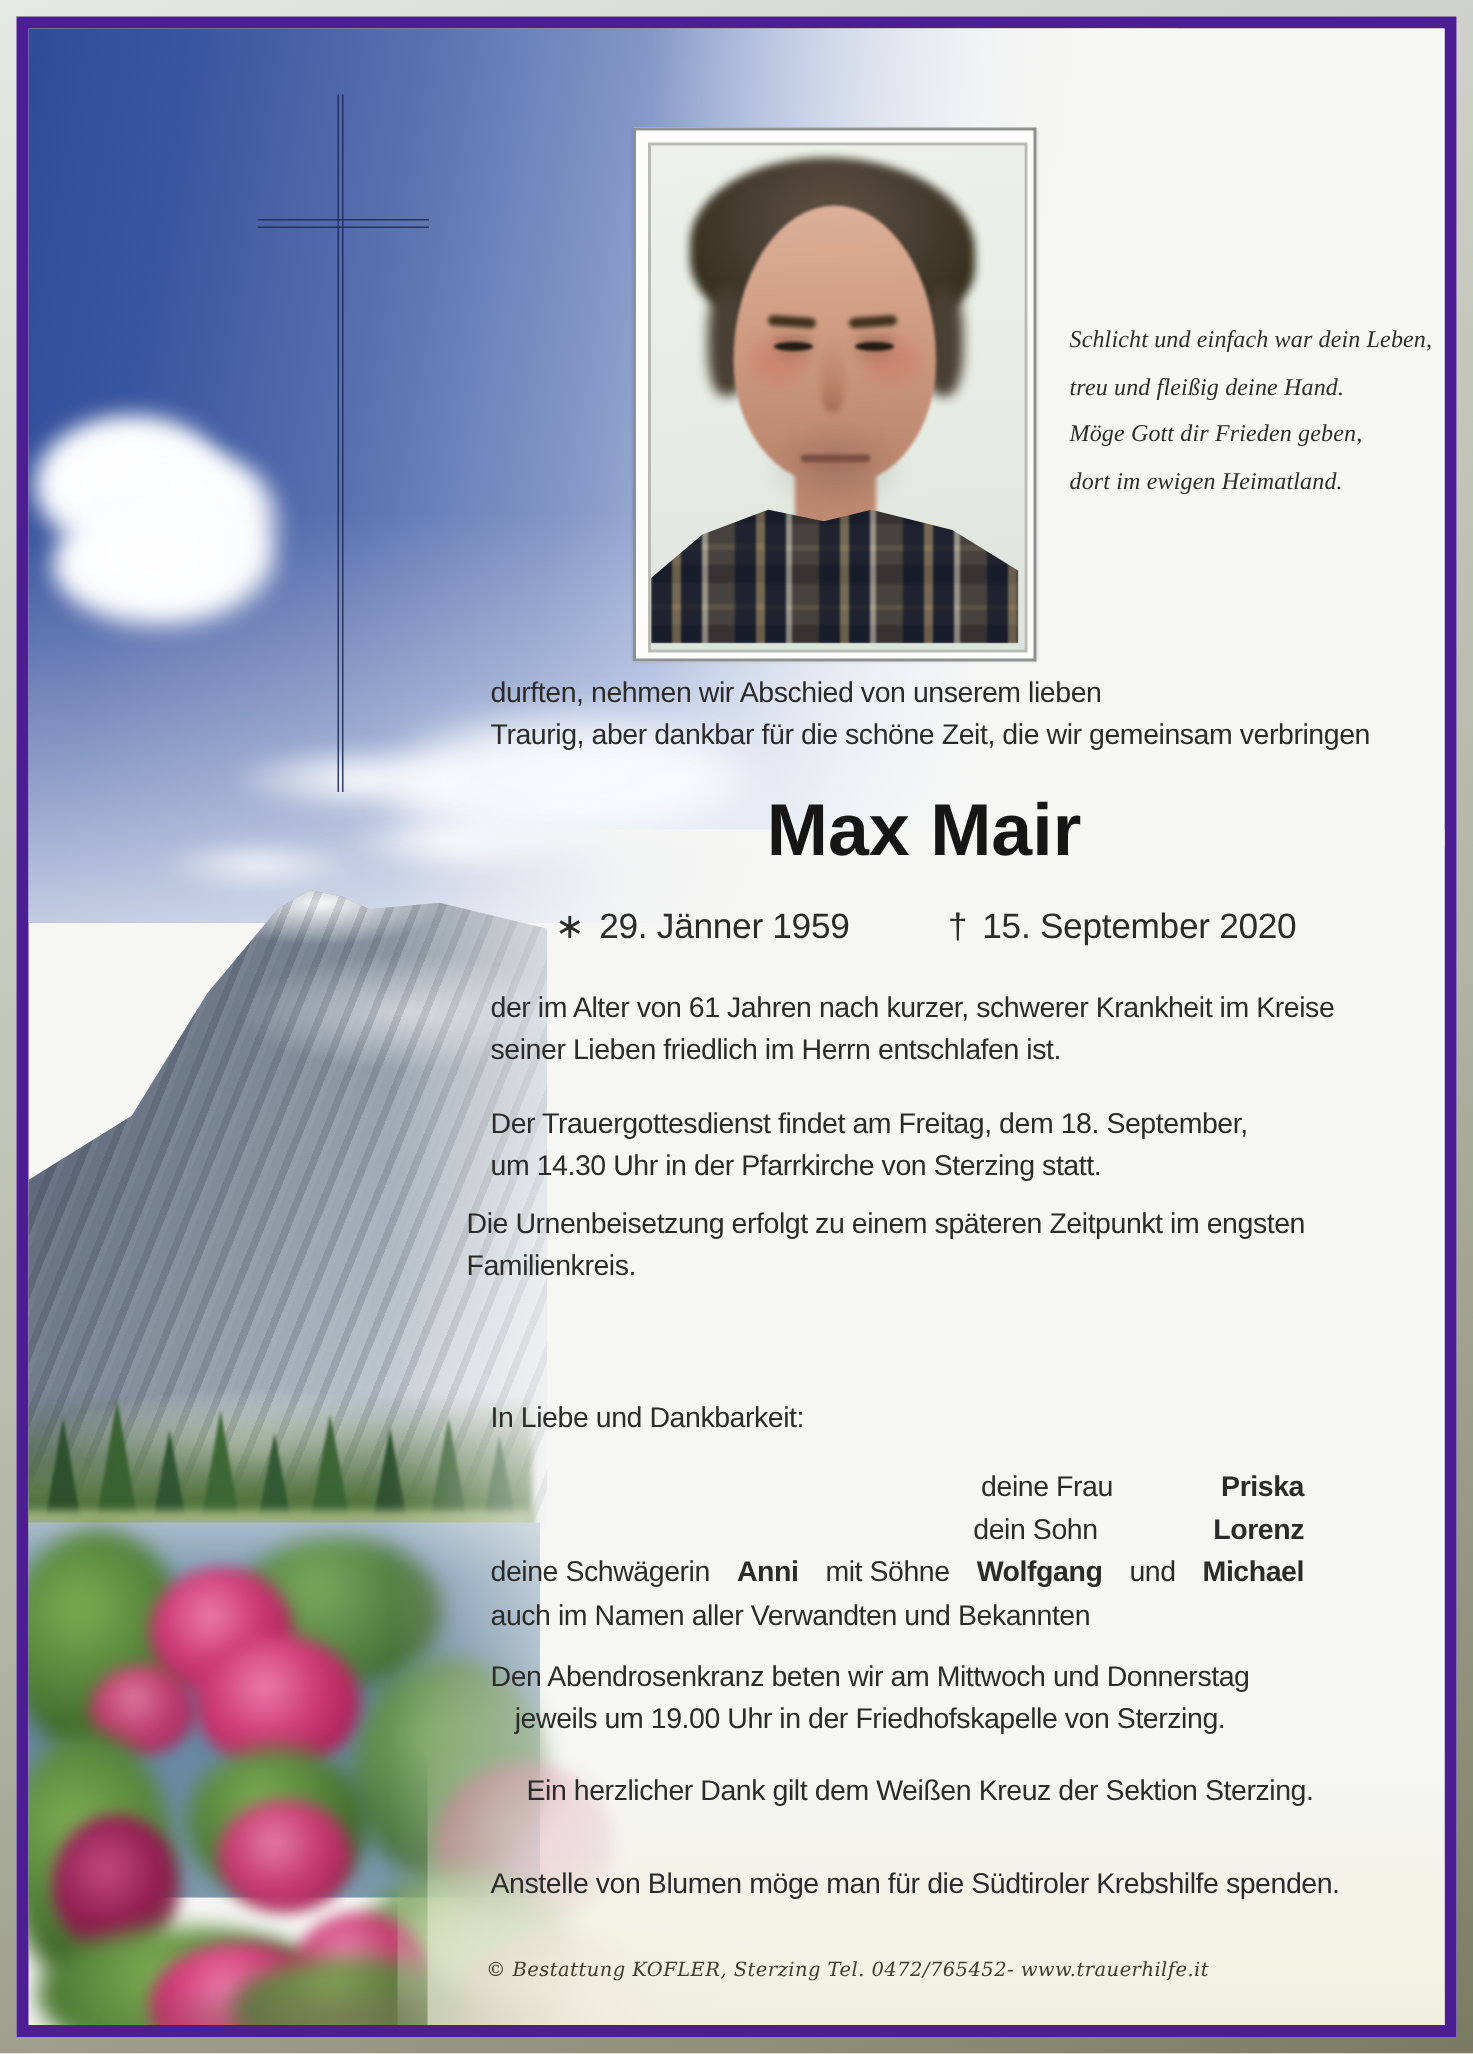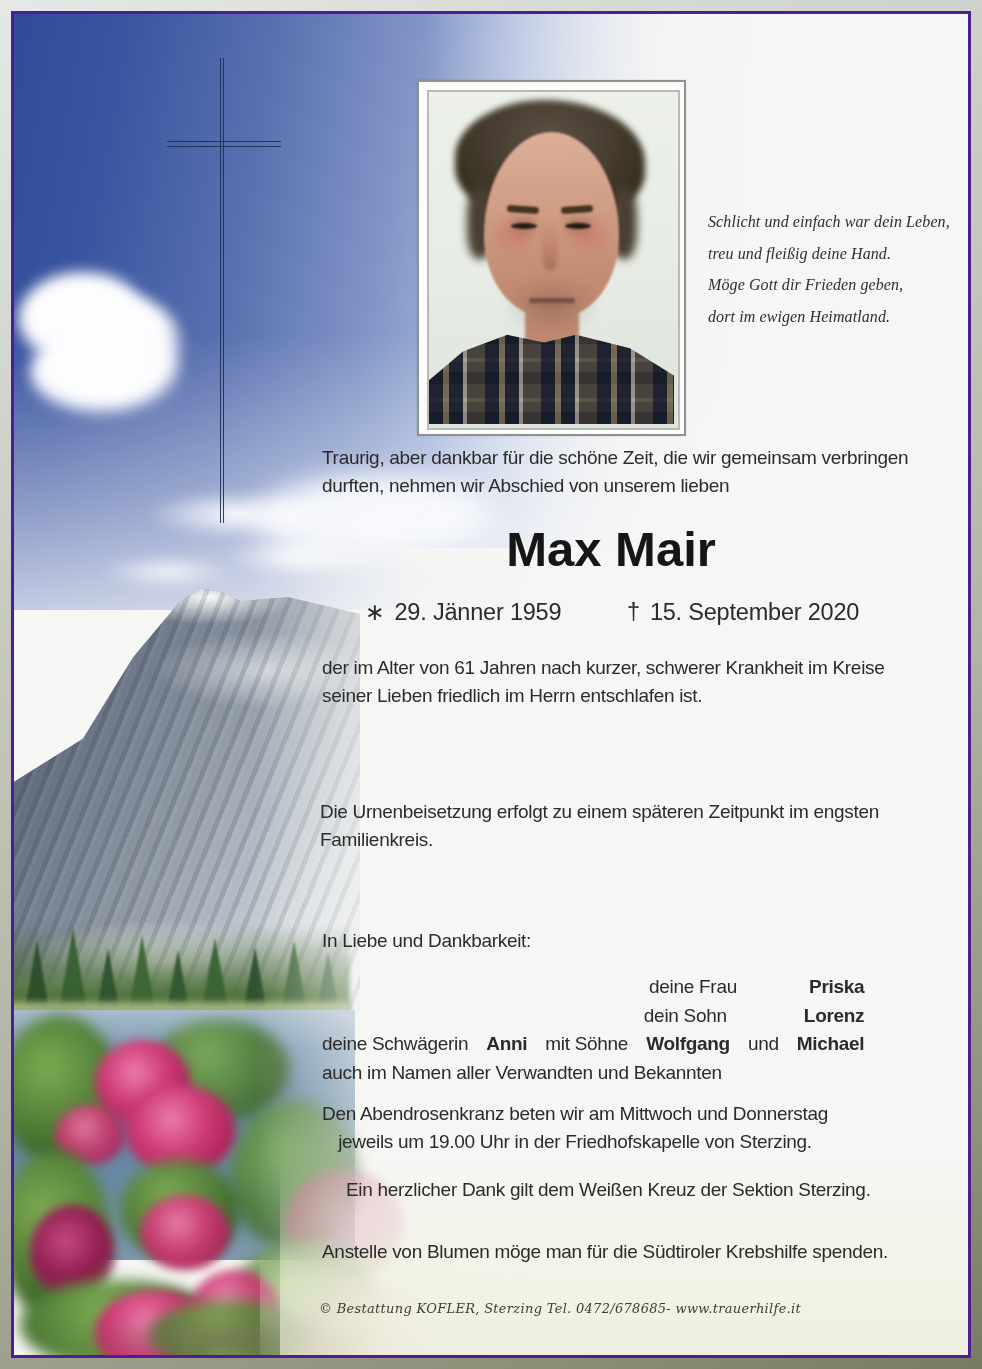--- a/index.html
+++ b/index.html
@@ -1,20 +1,20 @@
 <!DOCTYPE html>
 <html><head>
 <meta charset="utf-8">
 <style>
   html,body{margin:0;padding:0;background:#ddd;}
   .card{position:relative;width:982px;height:1369px;background:#f6f6f4;
         font-family:"Liberation Sans",sans-serif;overflow:hidden;}
   .frame{position:absolute;inset:0;
          background:linear-gradient(155deg,#e6e8e5 0%,#cfd2ca 25%,#b2b4a4 60%,#8d8f79 88%,#787a62 100%);}
-  .paper{position:absolute;inset:11px;border:3px solid #4c1d95;background:#f6f6f4;overflow:hidden;}
+  .paper{position:absolute;inset:11px;border:8px solid #4c1d95;background:#f6f6f4;overflow:hidden;}
   .abs{position:absolute;left:-14px;top:-14px;width:982px;height:1369px;}
   .abs > div, .abs span{box-sizing:border-box;}
   .layer{position:absolute;}
 
   
   .sky{left:0;top:0;width:780px;height:610px;
     background:linear-gradient(100deg,#2e4a97 0%,#3b56a0 15%,#5a71b0 32%,#8196c6 48%,
                #aebde0 62%,#d6deef 74%,#f0f3fa 84%,rgba(246,246,244,0) 93%);}
   .sky::after{content:"";position:absolute;inset:0;
     background:linear-gradient(180deg,rgba(255,255,255,0) 55%,rgba(255,255,255,.45) 85%,rgba(255,255,255,.7) 100%);}
@@ -138,21 +138,21 @@
   .poem{left:708px;top:206px;font-family:"Liberation Serif",serif;font-style:italic;
     font-size:16px;line-height:31.5px;color:#2e2e2e;letter-spacing:.1px;}
   .intro{left:322px;top:444px;}
   .name-title{left:322px;top:521px;width:578px;text-align:center;font-size:49px;font-weight:700;
     line-height:56px;color:#161616;letter-spacing:0;}
   .dates{left:365px;top:597px;font-size:23.5px;line-height:30px;display:flex;letter-spacing:-.2px;}
   .birth{display:flex;gap:10px;width:262px;}
   .death{display:flex;gap:10px;}
   .par-age{left:322px;top:654px;}
   .par-service{left:322px;top:731px;}
-  .par-urn{left:320px;top:798px;}
+  .par-urn{left:306px;top:798px;}
   .dateline{left:322px;top:871px;font-weight:700;}
   .closing{left:322px;top:927px;}
   .family{left:322px;top:973px;line-height:28.5px;}
   .fam-row{display:flex;justify-content:flex-end;}
   .fam-label{width:160px;}
   .fam-name{font-weight:700;}
   .fam-mixed{display:flex;gap:18px;}
   .par-rosary{left:322px;top:1100px;text-align:center;}
   .par-thanks{left:322px;top:1176px;margin-left:24px;}
   .par-donation{left:322px;top:1238px;}
@@ -235,42 +235,46 @@
       </div>
 
       <div class="layer poem">
         <div>Schlicht und einfach war dein Leben,</div>
         <div>treu und fleißig deine Hand.</div>
         <div>Möge Gott dir Frieden geben,</div>
         <div>dort im ewigen Heimatland.</div>
       </div>
 
       <div class="txt intro">
+        <div>durften, nehmen wir Abschied von unserem lieben</div>
         <div>Traurig, aber dankbar für die schöne Zeit, die wir gemeinsam verbringen</div>
-        <div>durften, nehmen wir Abschied von unserem lieben</div>
       </div>
 
       <div class="txt name-title">Max Mair</div>
 
       <div class="txt dates">
         <div class="birth">
           <span>∗</span>
           <span>29. Jänner 1959</span>
         </div>
         <div class="death">
           <span>†</span>
           <span>15. September 2020</span>
         </div>
       </div>
 
       <div class="txt par-age">
         <div>der im Alter von 61 Jahren nach kurzer, schwerer Krankheit im Kreise</div>
         <div>seiner Lieben friedlich im Herrn entschlafen ist.</div>
       </div>
 
+      <div class="txt par-service">
+        <div>Der Trauergottesdienst findet am Freitag, dem 18. September,</div>
+        <div>um 14.30 Uhr in der Pfarrkirche von Sterzing statt.</div>
+      </div>
 
       <div class="txt par-urn">
         <div>Die Urnenbeisetzung erfolgt zu einem späteren Zeitpunkt im engsten</div>
         <div>Familienkreis.</div>
       </div>
 
 
       <div class="txt closing">In Liebe und Dankbarkeit:</div>
 
       <div class="txt family">
@@ -295,17 +299,17 @@
 
       <div class="txt par-rosary">
         <div>Den Abendrosenkranz beten wir am Mittwoch und Donnerstag</div>
         <div>jeweils um 19.00 Uhr in der Friedhofskapelle von Sterzing.</div>
       </div>
 
       <div class="txt par-thanks">Ein herzlicher Dank gilt dem Weißen Kreuz der Sektion Sterzing.</div>
 
       <div class="txt par-donation">Anstelle von Blumen möge man für die Südtiroler Krebshilfe spenden.</div>
 
-      <div class="layer footer-credit">© Bestattung KOFLER, Sterzing  Tel. 0472/678685- www.trauerhilfe.it</div>
+      <div class="layer footer-credit">© Bestattung KOFLER, Sterzing  Tel. 0472/765452- www.trauerhilfe.it</div>
 
     </div>
   </div>
 </div>
 
 </body></html>

